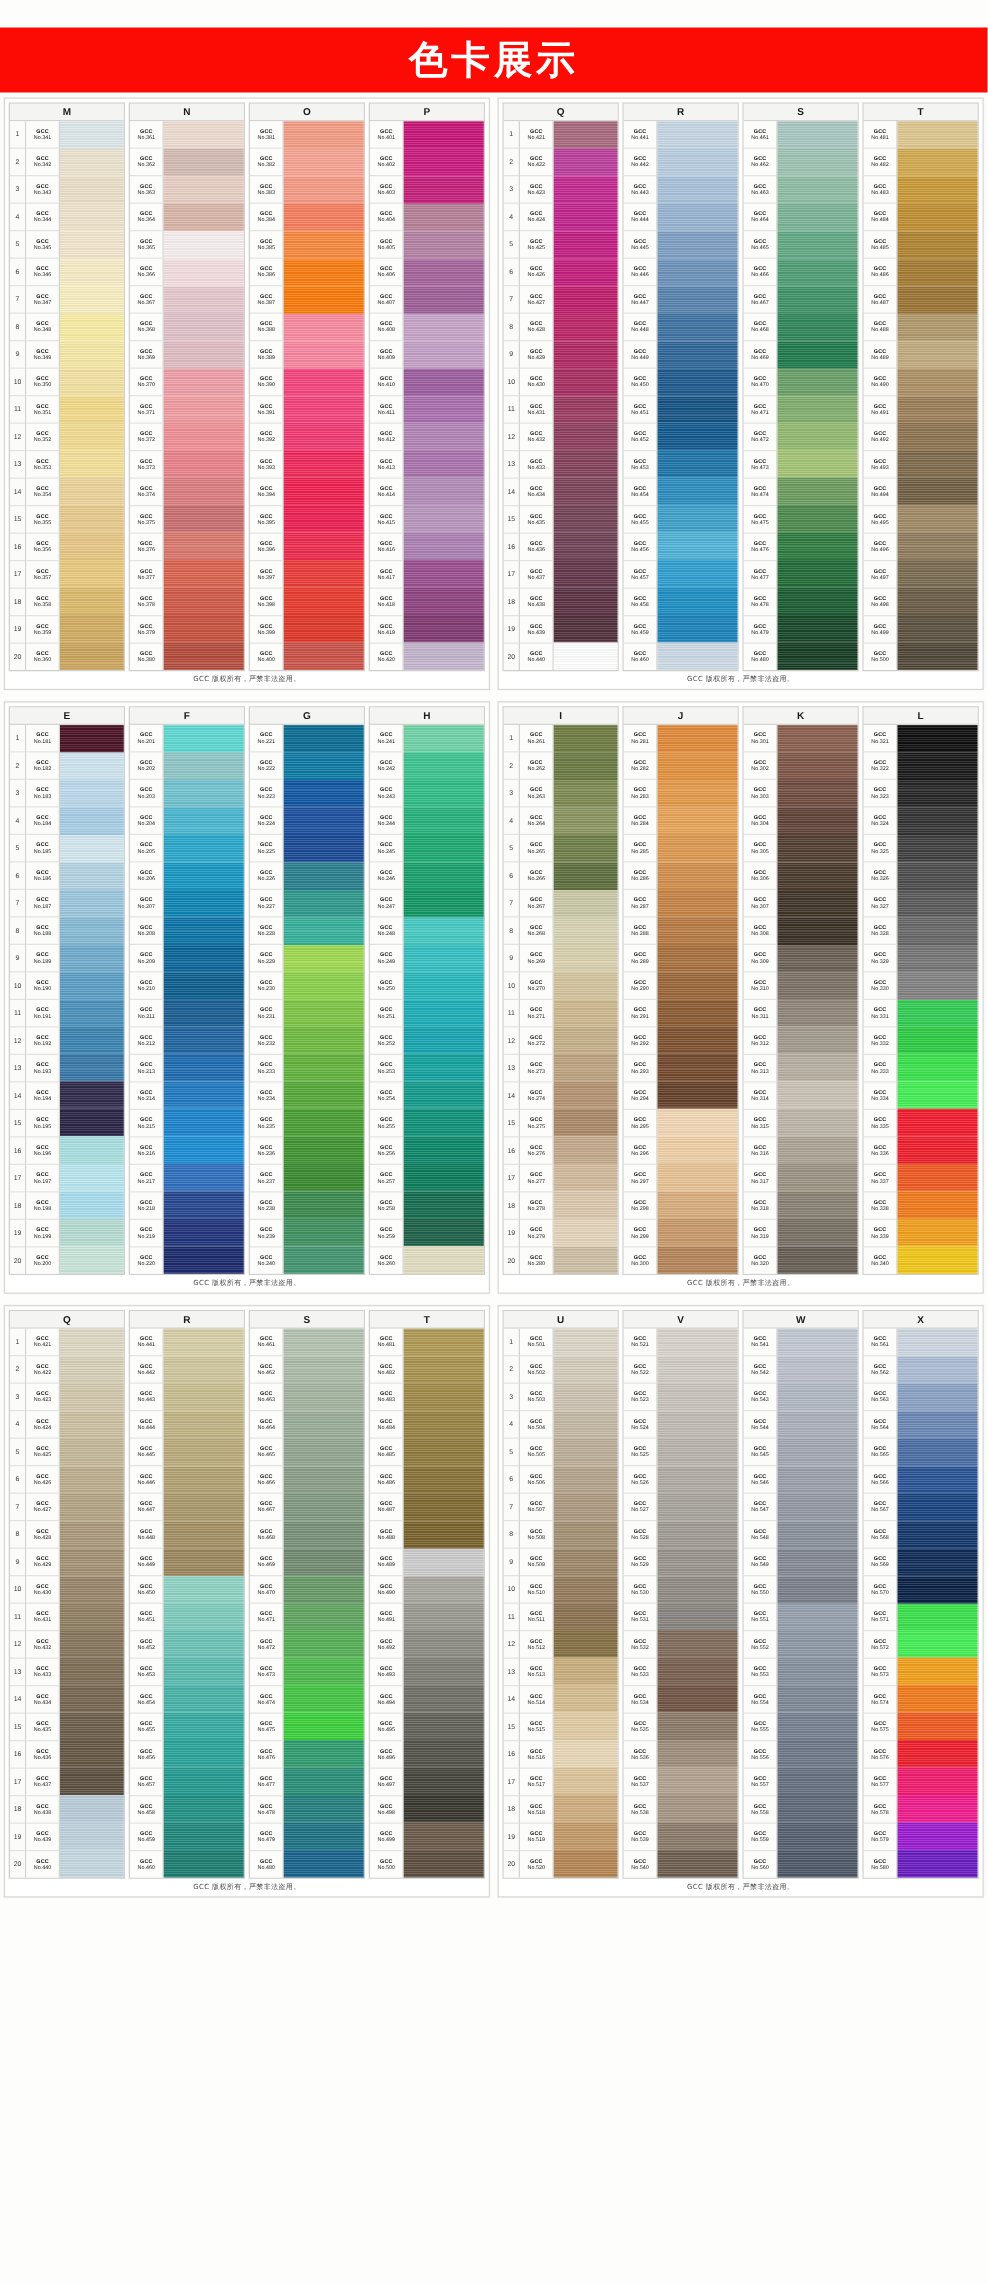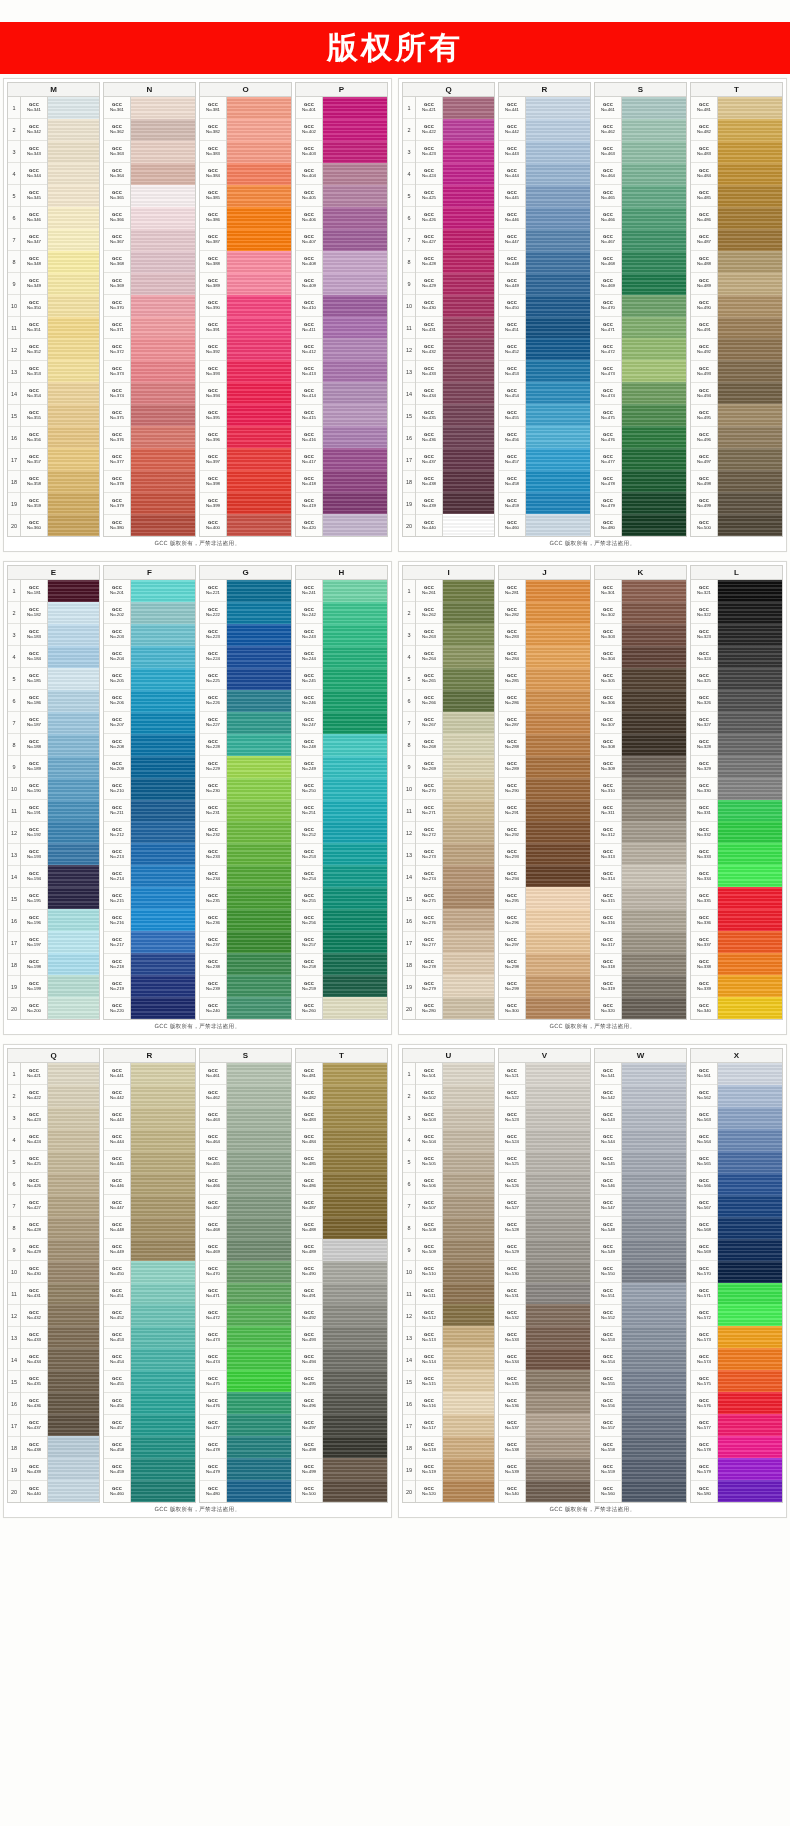--- a/index.html
+++ b/index.html
@@ -164,21 +164,21 @@
     letter-spacing: .3px;
     font-family: "DejaVu Sans", sans-serif;
   }
 </style>
 </head>
 <body>
 
 <div class="page">
 
   <div class="banner">
-    <div class="banner-title">版权所有</div>
+    <div class="banner-title">色卡展示</div>
   </div>
 
   <div class="panel-grid">
       <div class="panel">
         <div class="panel-inner" style="height: 455px;">
           <div class="col">
             <div class="col-head">M</div>
             <div class="col-body">
               <div class="idx-col">
                 <div class="idx">1</div>

